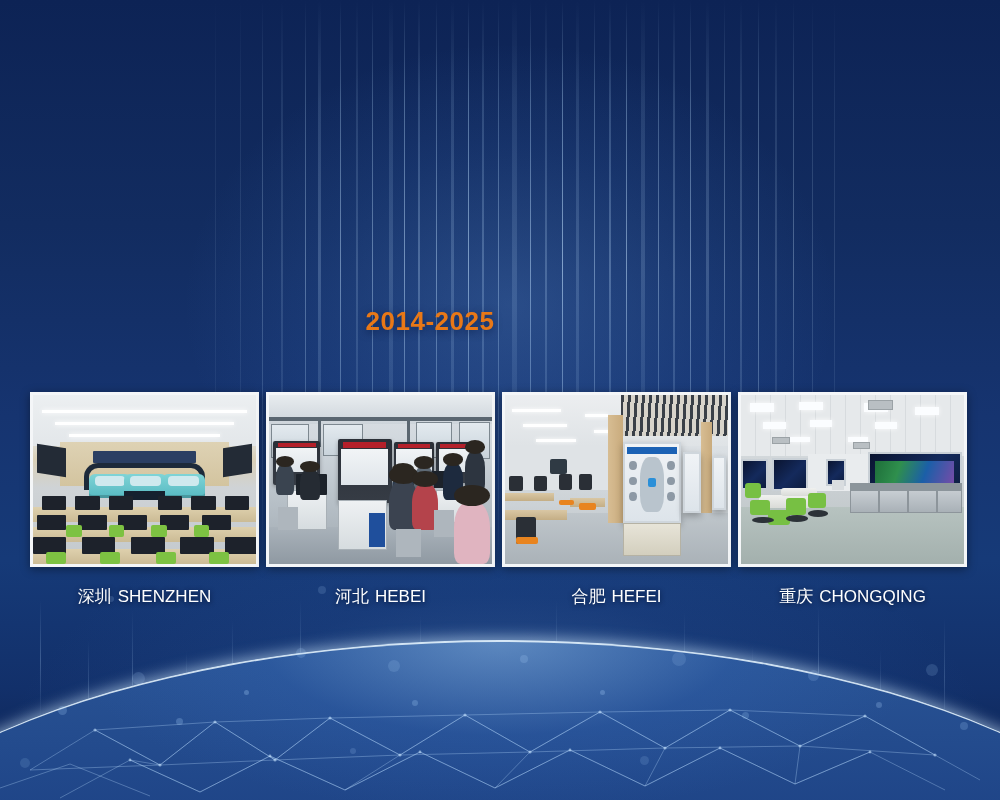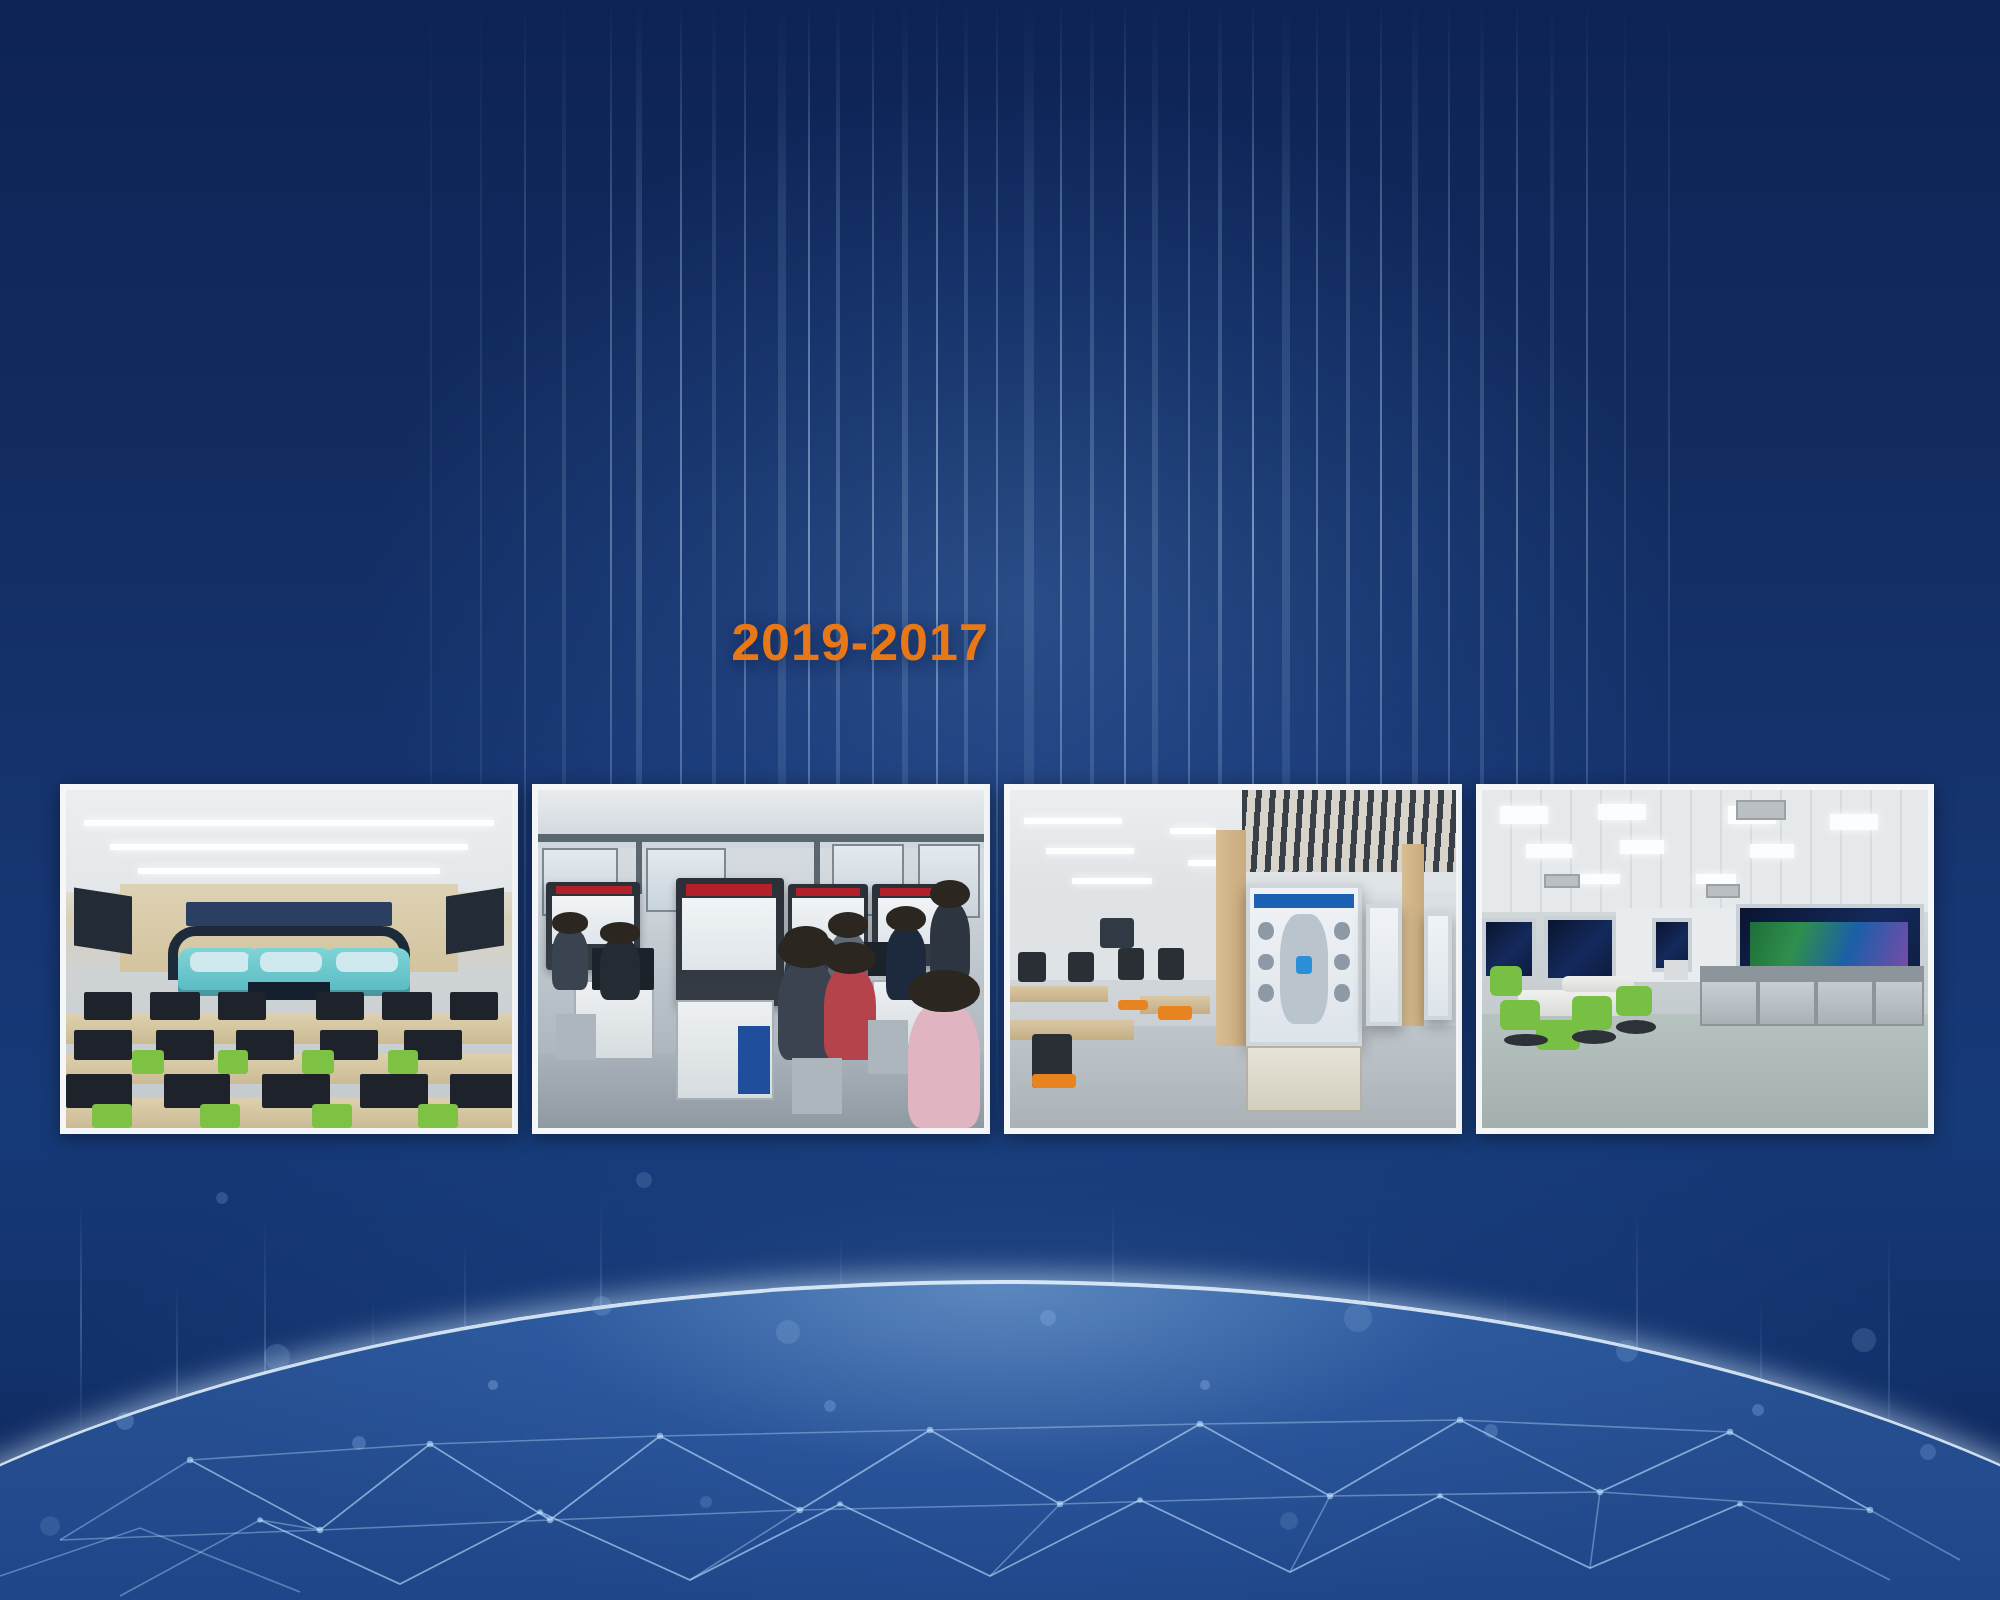--- a/index.html
+++ b/index.html
@@ -373,21 +373,21 @@
     <div class="dot" style="left:926px; top:664px; width:12px; height:12px; opacity:.28;"></div>
     <div class="dot" style="left:960px; top:722px; width:8px;  height:8px;  opacity:.36;"></div>
     <div class="dot" style="left:20px;  top:758px; width:10px; height:10px; opacity:.24;"></div>
     <div class="dot" style="left:350px; top:748px; width:6px;  height:6px;  opacity:.30;"></div>
     <div class="dot" style="left:640px; top:756px; width:9px;  height:9px;  opacity:.26;"></div>
     <div class="dot" style="left:108px; top:596px; width:6px;  height:6px;  opacity:.34;"></div>
     <div class="dot" style="left:318px; top:586px; width:8px;  height:8px;  opacity:.28;"></div>
   </div>
 
 
-  <div class="years">2019-2017</div>
+  <div class="years">2014-2025</div>
 
   <div class="gallery">
 
     <div class="photo-card">
       <div class="photo p1">
         <div class="p1-ceiling"></div>
         <div class="p1-light" style="left:4%;  top:9%;  width:92%;"></div>
         <div class="p1-light" style="left:10%; top:16%; width:80%;"></div>
         <div class="p1-light" style="left:16%; top:23%; width:68%;"></div>
         <div class="p1-wall"></div>
@@ -574,14 +574,20 @@
         <div class="p4-chair" style="left:12%; top:68%; width:10%; height:9%;"></div>
         <div class="p4-chairbase" style="left:5%;  top:72%; width:10%; height:4%;"></div>
         <div class="p4-chairbase" style="left:20%; top:71%; width:10%; height:4%;"></div>
         <div class="p4-chairbase" style="left:30%; top:68%; width:9%;  height:4%;"></div>
         <div style="position:absolute;left:41%;top:50%;width:5%;height:6%;background:#d9dde0;"></div>
       </div>
     </div>
 
   </div>
 
+  <div class="captions">
+    <div class="caption"><span class="cn">深圳</span><span>SHENZHEN</span></div>
+    <div class="caption"><span class="cn">河北</span><span>HEBEI</span></div>
+    <div class="caption"><span class="cn">合肥</span><span>HEFEI</span></div>
+    <div class="caption"><span class="cn">重庆</span><span>CHONGQING</span></div>
+  </div>
 
 </div>
 
 </body></html>

